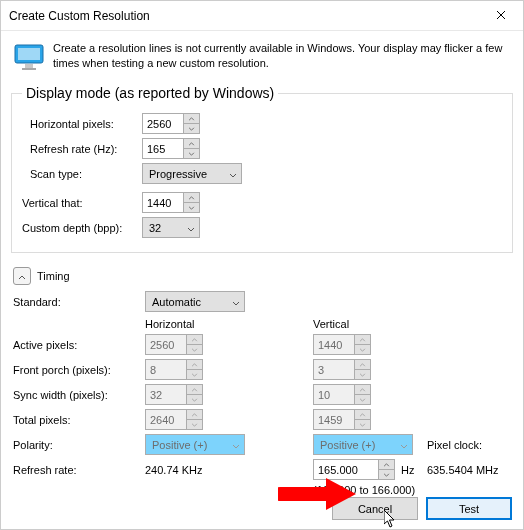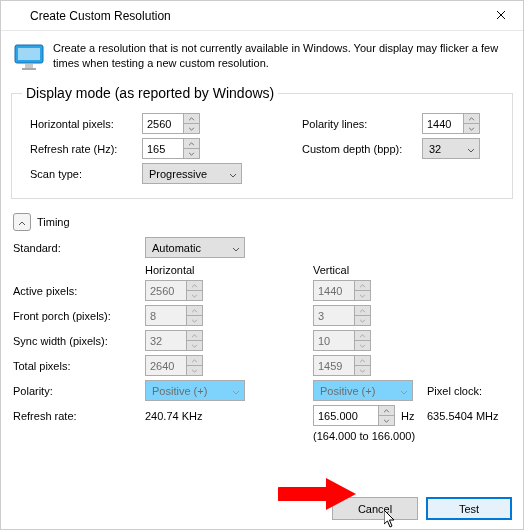--- a/index.html
+++ b/index.html
@@ -1,37 +1,37 @@
 <!DOCTYPE html>
 <html><head>
 <meta charset="utf-8">
 <style>
   * { box-sizing: border-box; font-family: "Segoe UI", Tahoma, sans-serif; }
   html, body { margin: 0; padding: 0; }
   body { width: 524px; height: 530px; background: #fff; border: 1px solid #ccc; overflow: hidden; }
 
   .titlebar { height: 30px; display: flex; align-items: center; padding: 0 0 0 8px; font-size: 12px; color: #000; border-bottom: 1px solid #e8e8e8; }
-  .titlebar .title { flex: 1; margin-left: 21px; }
+  .titlebar .title { flex: 1; }
   .close { width: 45px; height: 30px; display: flex; align-items: center; justify-content: center; }
   .close svg { width: 10px; height: 10px; }
 
   .content { padding: 6px 10px 0 10px; font-size: 11px; color: #000; }
 
   .infobar { display: flex; align-items: flex-start; gap: 8px; padding: 4px 2px 6px 2px; }
   .infobar .icon { width: 32px; height: 32px; flex: none; }
   .infobar .text { line-height: 1.35; color: #000; }
 
   fieldset { border: 1px solid #dcdcdc; margin: 6px 0 8px 0; padding: 8px 10px 10px 10px; }
   fieldset.noframe { border: none; padding: 4px 2px 0 2px; }
   legend { font-size: 14px; padding: 0 4px; }
 
   .row { display: flex; align-items: center; margin: 4px 0; }
   .row .lbl { width: 120px; }
   .row .lbl2 { width: 132px; }
-  .grid2 { display: flex; }
+  .grid2 { display: flex; flex-direction: column; }
   .colL { flex: 1; }
   .colR { width: 200px; }
 
   .spin { display: inline-flex; border: 1px solid #acacac; background: #fff; height: 21px; width: 58px; position: relative; }
   .spin.wide { width: 82px; }
   .spin input { border: none; width: calc(100% - 16px); padding: 0 4px; font-size: 11px; outline: none; background: transparent; color: #000; }
   .spin .btns { width: 16px; display: flex; flex-direction: column; border-left: 1px solid #acacac; }
   .spin .btns span { flex: 1; display: flex; align-items: center; justify-content: center; background: #e1e1e1; }
   .spin .btns span:first-child { border-bottom: 1px solid #acacac; }
   .spin .btns svg { width: 7px; height: 4px; }
@@ -78,21 +78,21 @@
 
   <div class="infobar">
     <span class="icon">
       <svg viewBox="0 0 32 32">
         <rect x="2" y="4" width="28" height="18" rx="2" fill="#2aa4e8" stroke="#1a6fa8"></rect>
         <rect x="5" y="7" width="22" height="12" fill="#9fd8f6"></rect>
         <rect x="12" y="23" width="8" height="4" fill="#c8c8c8"></rect>
         <rect x="9" y="27" width="14" height="2" fill="#a8a8a8"></rect>
       </svg>
     </span>
-    <span class="text">Create a resolution that is not currently available in Windows. Your display may flicker a few times when testing a new custom resolution.</span>
+    <span class="text">Create a resolution lines is not currently available in Windows. Your display may flicker a few times when testing a new custom resolution.</span>
   </div>
 
   <fieldset>
     <legend>Display mode (as reported by Windows)</legend>
     <div class="grid2">
       <div class="colL colpad">
         <div class="row">
           <span class="lbl">Horizontal pixels:</span>
           <span class="spin">
             <input value="2560" style="">
@@ -133,21 +133,21 @@
           <span class="sel w100">
             <span class="txt">Progressive</span>
             <span><svg viewBox="0 0 8 5">
                   <path d="M1 1 L4 4 L7 1" fill="none" stroke="#555"></path>
                 </svg></span>
           </span>
         </div>
       </div>
       <div class="colR">
         <div class="row">
-          <span class="lbl">Polarity lines:</span>
+          <span class="lbl">Vertical that:</span>
           <span class="spin">
             <input value="1440" style="">
             <span class="btns">
                 <span>
                   <svg viewBox="0 0 8 5">
                     <path d="M1 4 L4 1 L7 4" fill="none" stroke="#555"></path>
                   </svg>
                 </span>
                 <span>
                   <svg viewBox="0 0 8 5">

